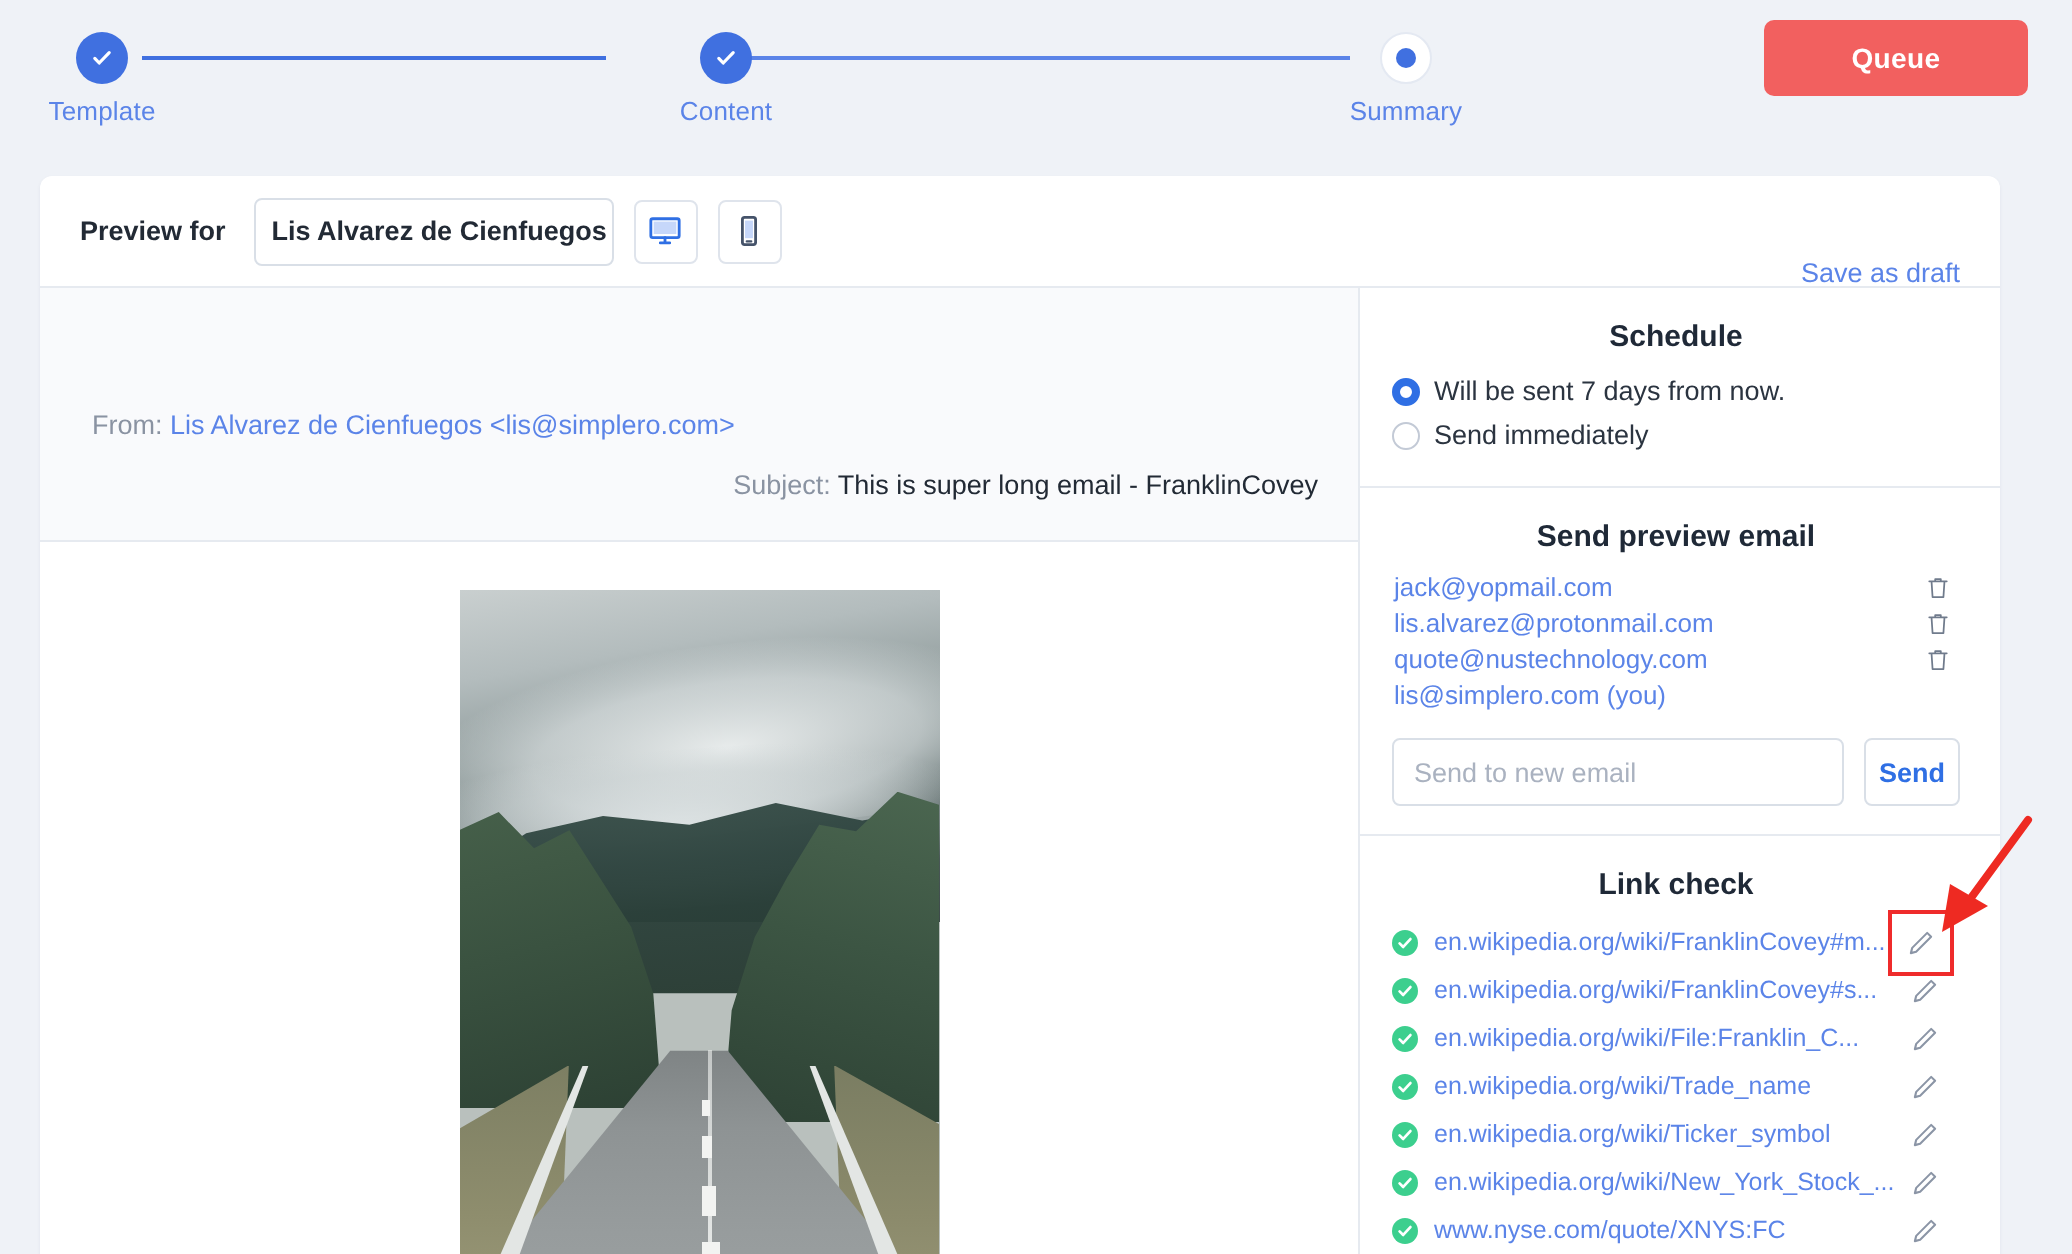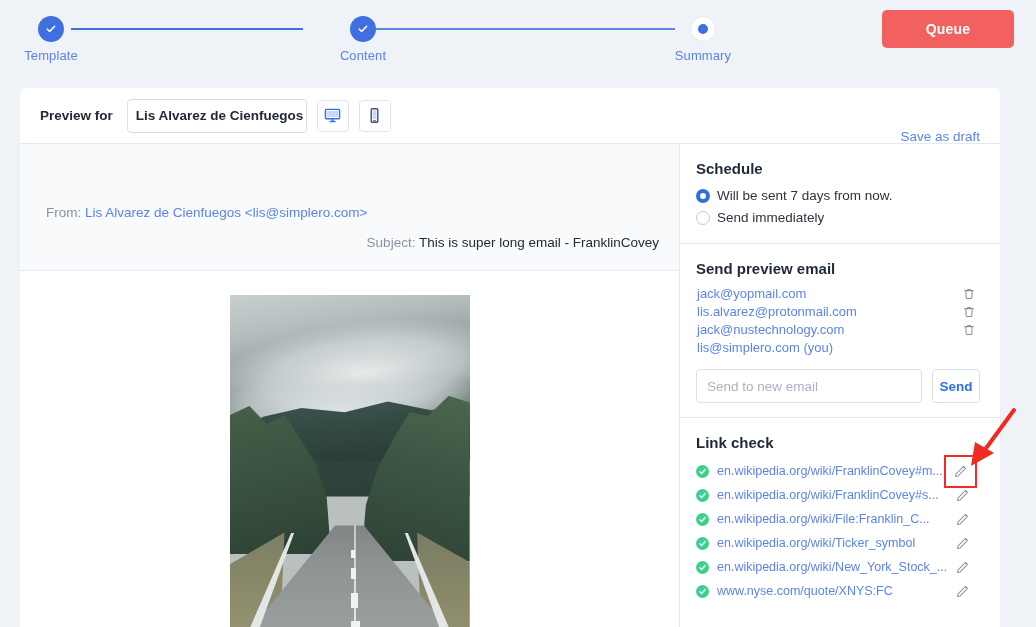--- a/index.html
+++ b/index.html
@@ -219,20 +219,21 @@
 
   
   .right-pane { width: 320px; }
   .sect {
     padding: 16px 20px 14px 16px;
     border-bottom: 1px solid #e6eaf0;
   }
   .sect h3 {
     font-size: 15px; color: #1f2937; font-weight: bold;
     margin-bottom: 8px;
+    text-align: center;
   }
   .radio-row {
     display: flex; align-items: center;
     font-size: 13.5px; color: #2b3440;
     line-height: 22px;
   }
   .radio {
     width: 14px; height: 14px; border-radius: 50%;
     border: 1px solid #c3cad6;
     margin-right: 7px;
@@ -458,21 +459,21 @@
           <div class="email-row">
             <span class="email-addr">lis.alvarez@protonmail.com</span>
             <span class="trash">
               <svg width="14" height="14" viewBox="0 0 16 16">
                 <path d="M3 4.2h10M6.4 4.2V2.9h3.2v1.3M4.3 4.2l.6 9h6.2l.6-9" fill="none" stroke="#707b8c" stroke-width="1" stroke-linecap="round" stroke-linejoin="round"></path>
               </svg>
             </span>
           </div>
 
           <div class="email-row">
-            <span class="email-addr">jack@nustechnology.com</span>
+            <span class="email-addr">quote@nustechnology.com</span>
             <span class="trash">
               <svg width="14" height="14" viewBox="0 0 16 16">
                 <path d="M3 4.2h10M6.4 4.2V2.9h3.2v1.3M4.3 4.2l.6 9h6.2l.6-9" fill="none" stroke="#707b8c" stroke-width="1" stroke-linecap="round" stroke-linejoin="round"></path>
               </svg>
             </span>
           </div>
 
           <div class="email-row">
             <span class="email-addr">lis@simplero.com (you)</span>
           </div>
@@ -522,20 +523,33 @@
               </svg>
           </span>
           <span class="link-url">en.wikipedia.org/wiki/File:Franklin_C...</span>
           <span class="pencil">
             <svg width="15" height="15" viewBox="0 0 16 16">
               <path d="M11.3 2.6l2.1 2.1-8 8-2.8.7.7-2.8z" fill="none" stroke="#8b95a6" stroke-width="1.1" stroke-linejoin="round"></path>
             </svg>
           </span>
         </div>
 
+        <div class="link-row">
+          <span class="chk">
+            <svg width="9" height="9" viewBox="0 0 10 10">
+                <path d="M2 5.2l2 2 4-4.4" fill="none" stroke="#fff" stroke-width="1.5" stroke-linecap="round" stroke-linejoin="round"></path>
+              </svg>
+          </span>
+          <span class="link-url">en.wikipedia.org/wiki/Trade_name</span>
+          <span class="pencil">
+            <svg width="15" height="15" viewBox="0 0 16 16">
+              <path d="M11.3 2.6l2.1 2.1-8 8-2.8.7.7-2.8z" fill="none" stroke="#8b95a6" stroke-width="1.1" stroke-linejoin="round"></path>
+            </svg>
+          </span>
+        </div>
 
         <div class="link-row">
           <span class="chk">
             <svg width="9" height="9" viewBox="0 0 10 10">
                 <path d="M2 5.2l2 2 4-4.4" fill="none" stroke="#fff" stroke-width="1.5" stroke-linecap="round" stroke-linejoin="round"></path>
               </svg>
           </span>
           <span class="link-url">en.wikipedia.org/wiki/Ticker_symbol</span>
           <span class="pencil">
             <svg width="15" height="15" viewBox="0 0 16 16">

